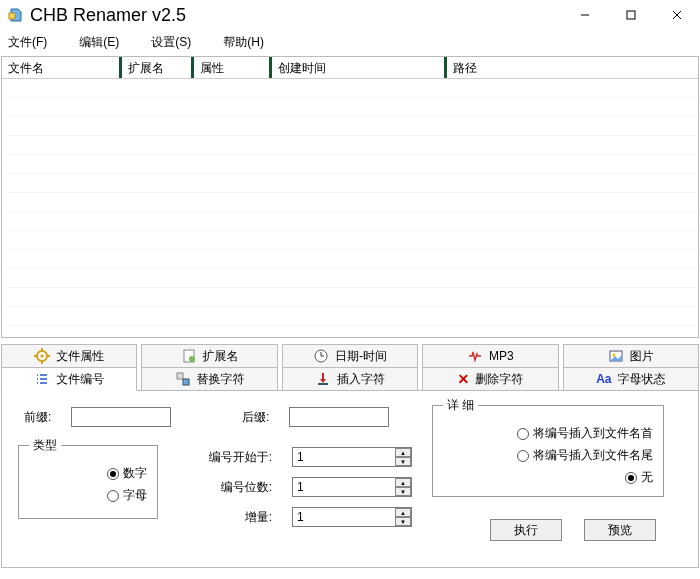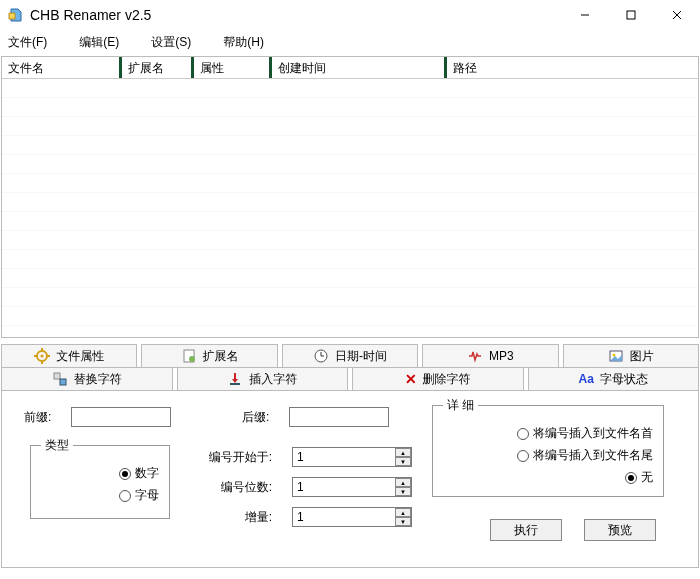--- a/index.html
+++ b/index.html
@@ -1,20 +1,20 @@
 <!DOCTYPE html>
 <html><head>
 <meta charset="utf-8">
 <style>
 * { box-sizing: border-box; margin: 0; padding: 0; font-family: "Microsoft YaHei", SimSun, sans-serif; font-size: 12px; }
 body { background: #fff; width: 700px; height: 579px; overflow: hidden; }
 
 .titlebar { height: 30px; display: flex; align-items: center; padding: 0 0 0 8px; background: #fff; }
 .titlebar .app-icon { width: 16px; height: 16px; margin-right: 6px; }
-.titlebar .title { flex: 1; font-size: 14px; }
+.titlebar .title { flex: 1; font-size: 18px; }
 .titlebar .win-btn { width: 46px; height: 30px; display: flex; align-items: center; justify-content: center; }
 
 .menubar { height: 24px; display: flex; align-items: center; padding: 0 8px; gap: 32px; background: #fff; }
 .menubar span { cursor: default; }
 
 .table-area { border: 1px solid #bbb; margin: 2px 1px 0 1px; height: 282px; background: #fff; }
 .table-header { display: flex; height: 22px; border-bottom: 1px solid #ccc; background: #fff; }
 .th { border-right: 3px solid #14532d; padding: 3px 6px; background: #fff; position: relative; cursor: default; }
 .th:last-child { border-right: none; }
 .table-body { height: 258px; background: repeating-linear-gradient(to bottom, #fff 0, #fff 18px, #f7f7f7 18px, #f7f7f7 19px); }
@@ -137,20 +137,33 @@
     <span class="icon"><svg viewBox="0 0 16 16">
           <rect x="2" y="3" width="12" height="10" fill="#fff" stroke="#557"></rect>
           <circle cx="6" cy="7" r="1.5" fill="#e6c200"></circle>
           <polyline points="2,13 7,8 10,11 14,7 14,13" fill="#6fa8dc" stroke="none"></polyline>
         </svg></span>
     <span>图片</span>
   </div>
 </div>
 
 <div class="tabs-row tabs-row2">
+  <div class="tab active">
+    <span class="icon"><svg viewBox="0 0 16 16">
+          <g stroke="#2255cc" stroke-width="1.5">
+            <line x1="3" y1="4" x2="4" y2="4"></line>
+            <line x1="6" y1="4" x2="13" y2="4"></line>
+            <line x1="3" y1="8" x2="4" y2="8"></line>
+            <line x1="6" y1="8" x2="13" y2="8"></line>
+            <line x1="3" y1="12" x2="4" y2="12"></line>
+            <line x1="6" y1="12" x2="13" y2="12"></line>
+          </g>
+        </svg></span>
+    <span>文件编号</span>
+  </div>
   <div class="tab">
     <span class="icon"><svg viewBox="0 0 16 16">
           <rect x="2" y="2" width="6" height="6" fill="#ddd" stroke="#888"></rect>
           <rect x="8" y="8" width="6" height="6" fill="#6fa8dc" stroke="#356"></rect>
         </svg></span>
     <span>替换字符</span>
   </div>
   <div class="tab">
     <span class="icon"><svg viewBox="0 0 16 16">
           <line x1="8" y1="2" x2="8" y2="9" stroke="#cc2222" stroke-width="2"></line>
@@ -173,21 +186,21 @@
 
   <div class="row" style="position:absolute; left:22px; top:16px;">
     <label class="lbl">前缀:</label>
     <input type="text" style="width: 100px;" value="">
   </div>
   <div class="row" style="position:absolute; left:240px; top:16px;">
     <label class="lbl">后缀:</label>
     <input type="text" style="width: 100px;" value="">
   </div>
 
-  <fieldset style="position:absolute; left:28px; top:46px; width:140px; height:82px;">
+  <fieldset style="position:absolute; left:16px; top:46px; width:140px; height:82px;">
     <legend>类型</legend>
     <div class="radio-row">
       <span class="radio-dot sel"></span>
       <span>数字</span>
     </div>
     <div class="radio-row">
       <span class="radio-dot"></span>
       <span>字母</span>
     </div>
   </fieldset>

